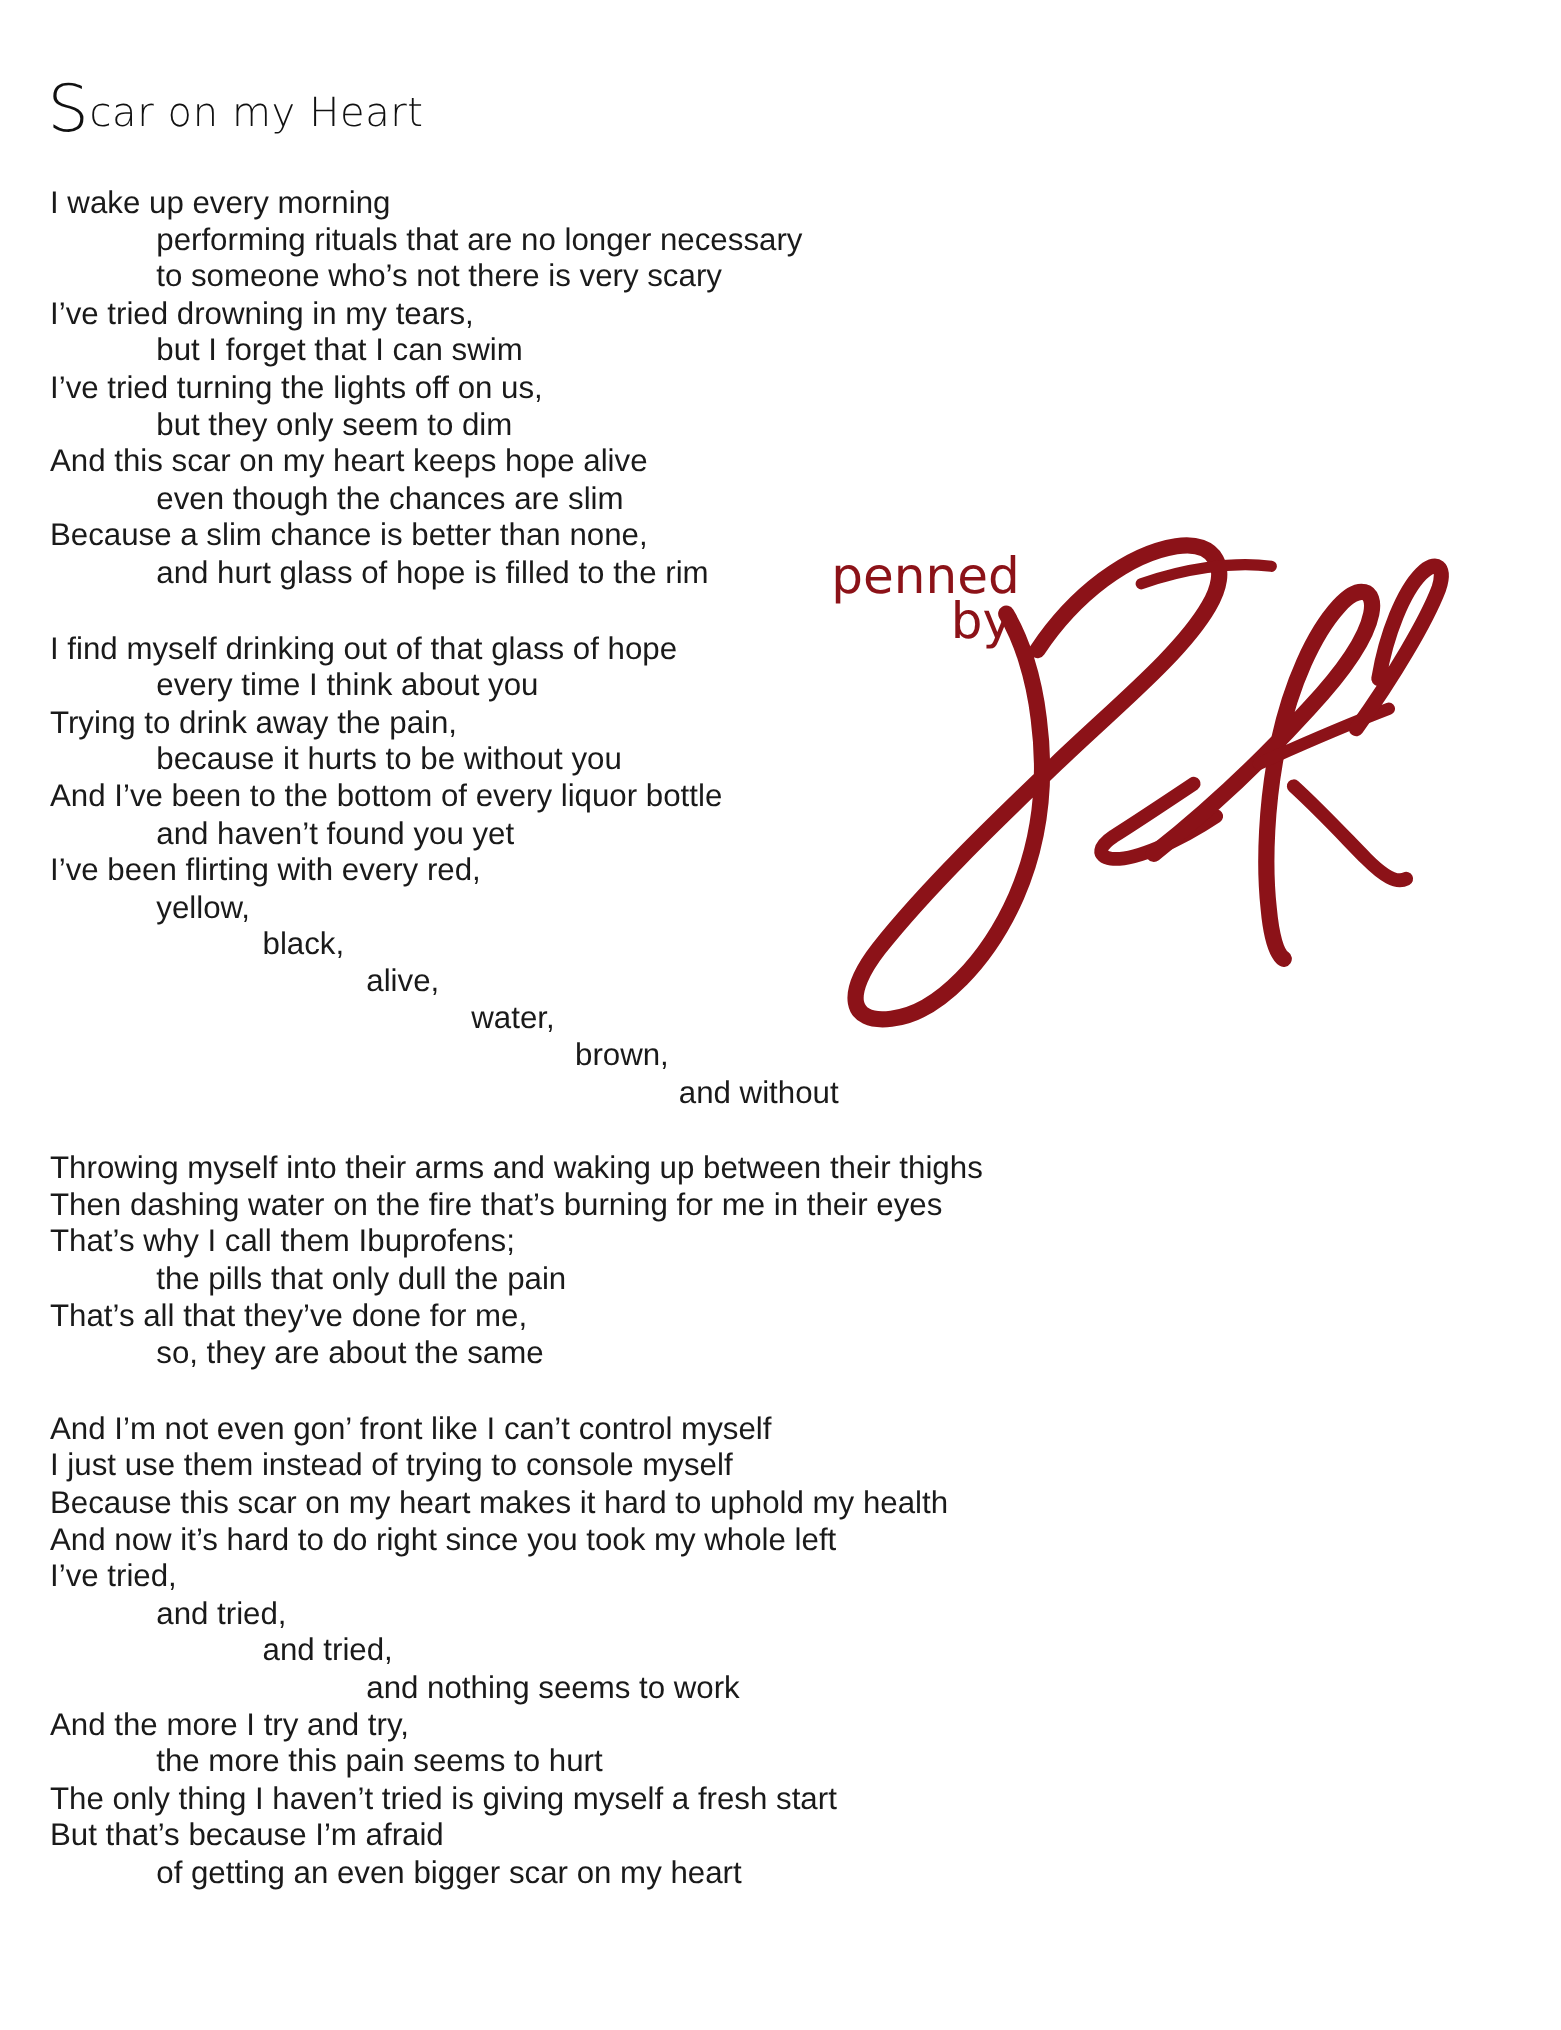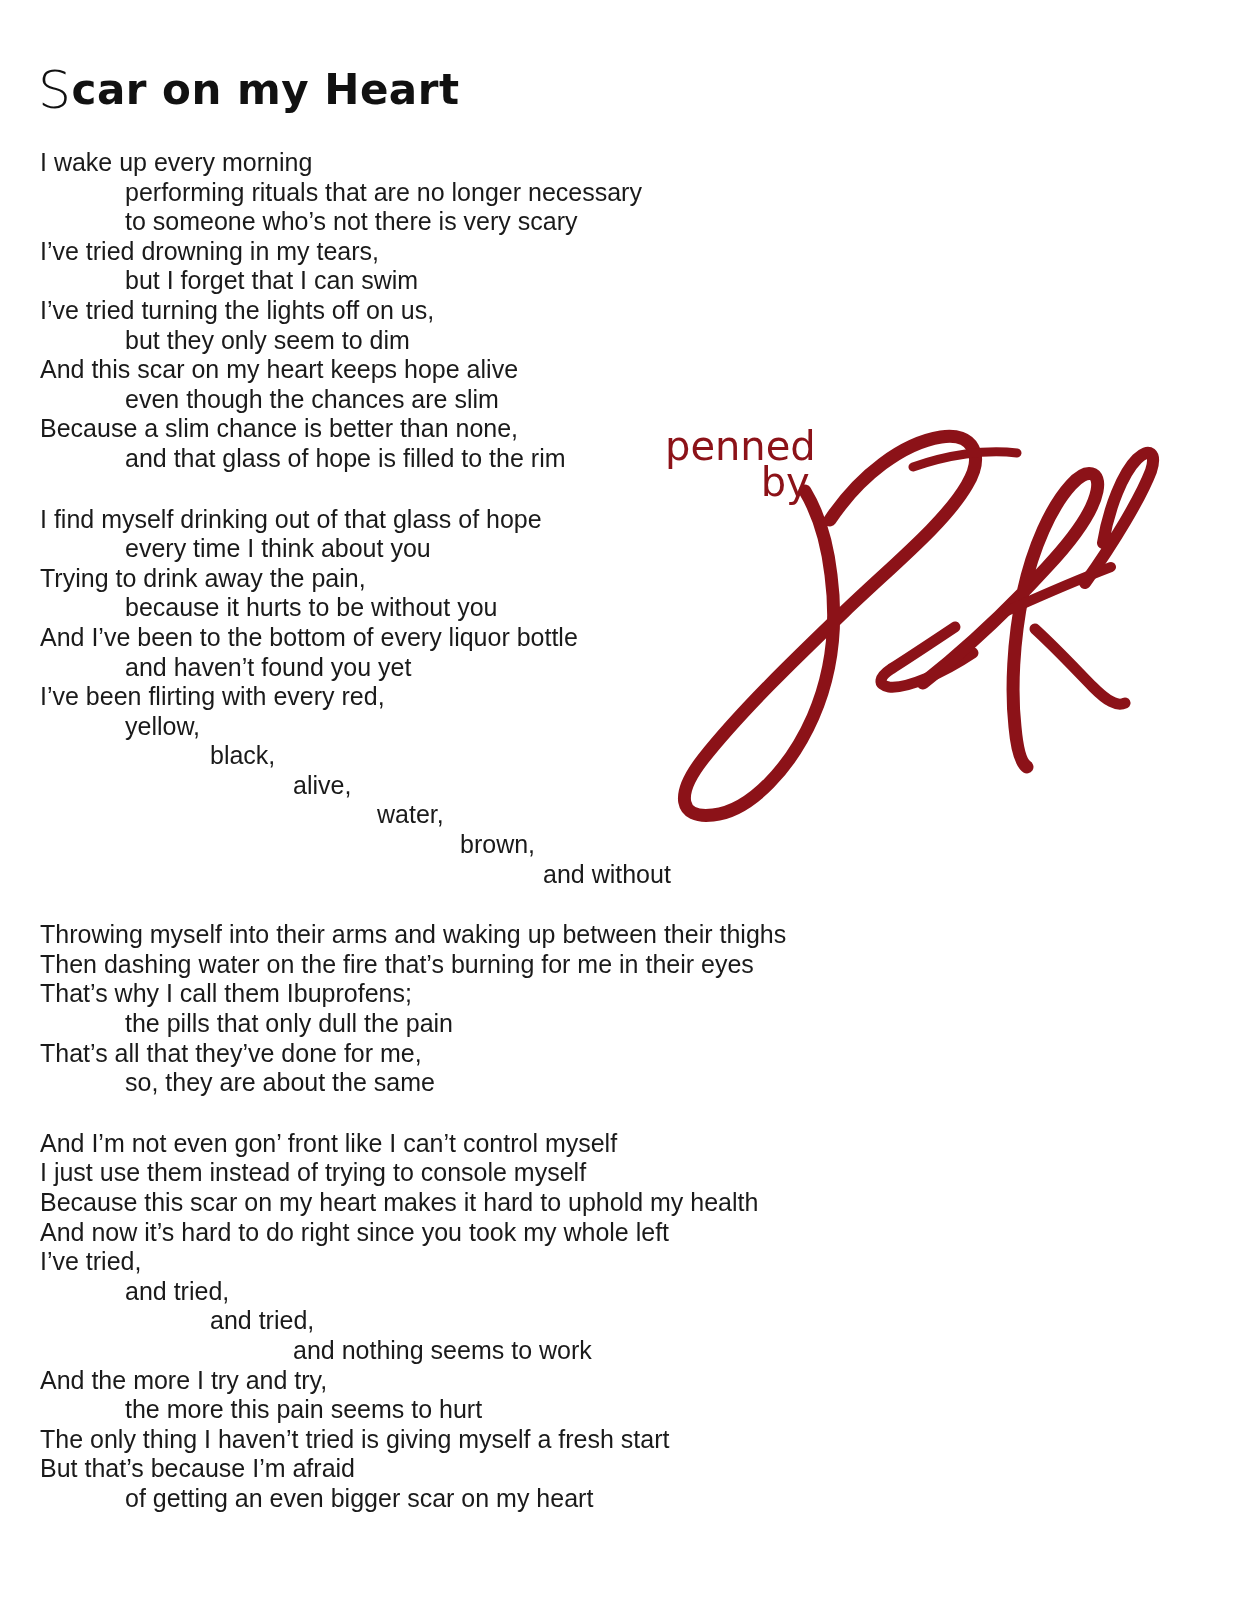--- a/index.html
+++ b/index.html
@@ -33,22 +33,21 @@
     letter-spacing: 0.5px;
     color: #111;
     white-space: nowrap;
   }
   #title .cap {
     font-size: 52px;
     line-height: 0.6;
     vertical-align: -4px;
   }
   #title .rest {
-    font-size: 42px;
-    font-weight: bold;
+    font-size: 32px;
   }
 
   
   #poem {
     position: absolute;
     left: 40px;
     top: 148px;
     width: 820px;
     font-size: 25px;
     line-height: 29.6px;
@@ -73,21 +72,21 @@
     position: absolute;
     left: 655px;
     top: 415px;
     width: 530px;
     height: 430px;
     pointer-events: none;
   }
   #penned-by {
     position: absolute;
     left: 10px;
-    top: 13px;
+    top: 28px;
     color: #8c1218;
     font-family: "DejaVu Sans", sans-serif;
     font-size: 40px;
     line-height: 36px;
     font-weight: 400;
   }
   #penned-by .by {
     display: block;
     text-align: right;
     padding-right: 6px;
@@ -112,21 +111,21 @@
         <div class="line i0">I wake up every morning</div>
         <div class="line i1">performing rituals that are no longer necessary</div>
         <div class="line i1">to someone who’s not there is very scary</div>
         <div class="line i0">I’ve tried drowning in my tears,</div>
         <div class="line i1">but I forget that I can swim</div>
         <div class="line i0">I’ve tried turning the lights off on us,</div>
         <div class="line i1">but they only seem to dim</div>
         <div class="line i0">And this scar on my heart keeps hope alive</div>
         <div class="line i1">even though the chances are slim</div>
         <div class="line i0">Because a slim chance is better than none,</div>
-        <div class="line i1">and that glass of hope is filled to the rim</div>
+        <div class="line i1">and hurt glass of hope is filled to the rim</div>
       </div>
       <div class="stanza">
         <div class="line i0">I find myself drinking out of that glass of hope</div>
         <div class="line i1">every time I think about you</div>
         <div class="line i0">Trying to drink away the pain,</div>
         <div class="line i1">because it hurts to be without you</div>
         <div class="line i0">And I’ve been to the bottom of every liquor bottle</div>
         <div class="line i1">and haven’t found you yet</div>
         <div class="line i0">I’ve been flirting with every red,</div>
         <div class="line i1">yellow,</div>

